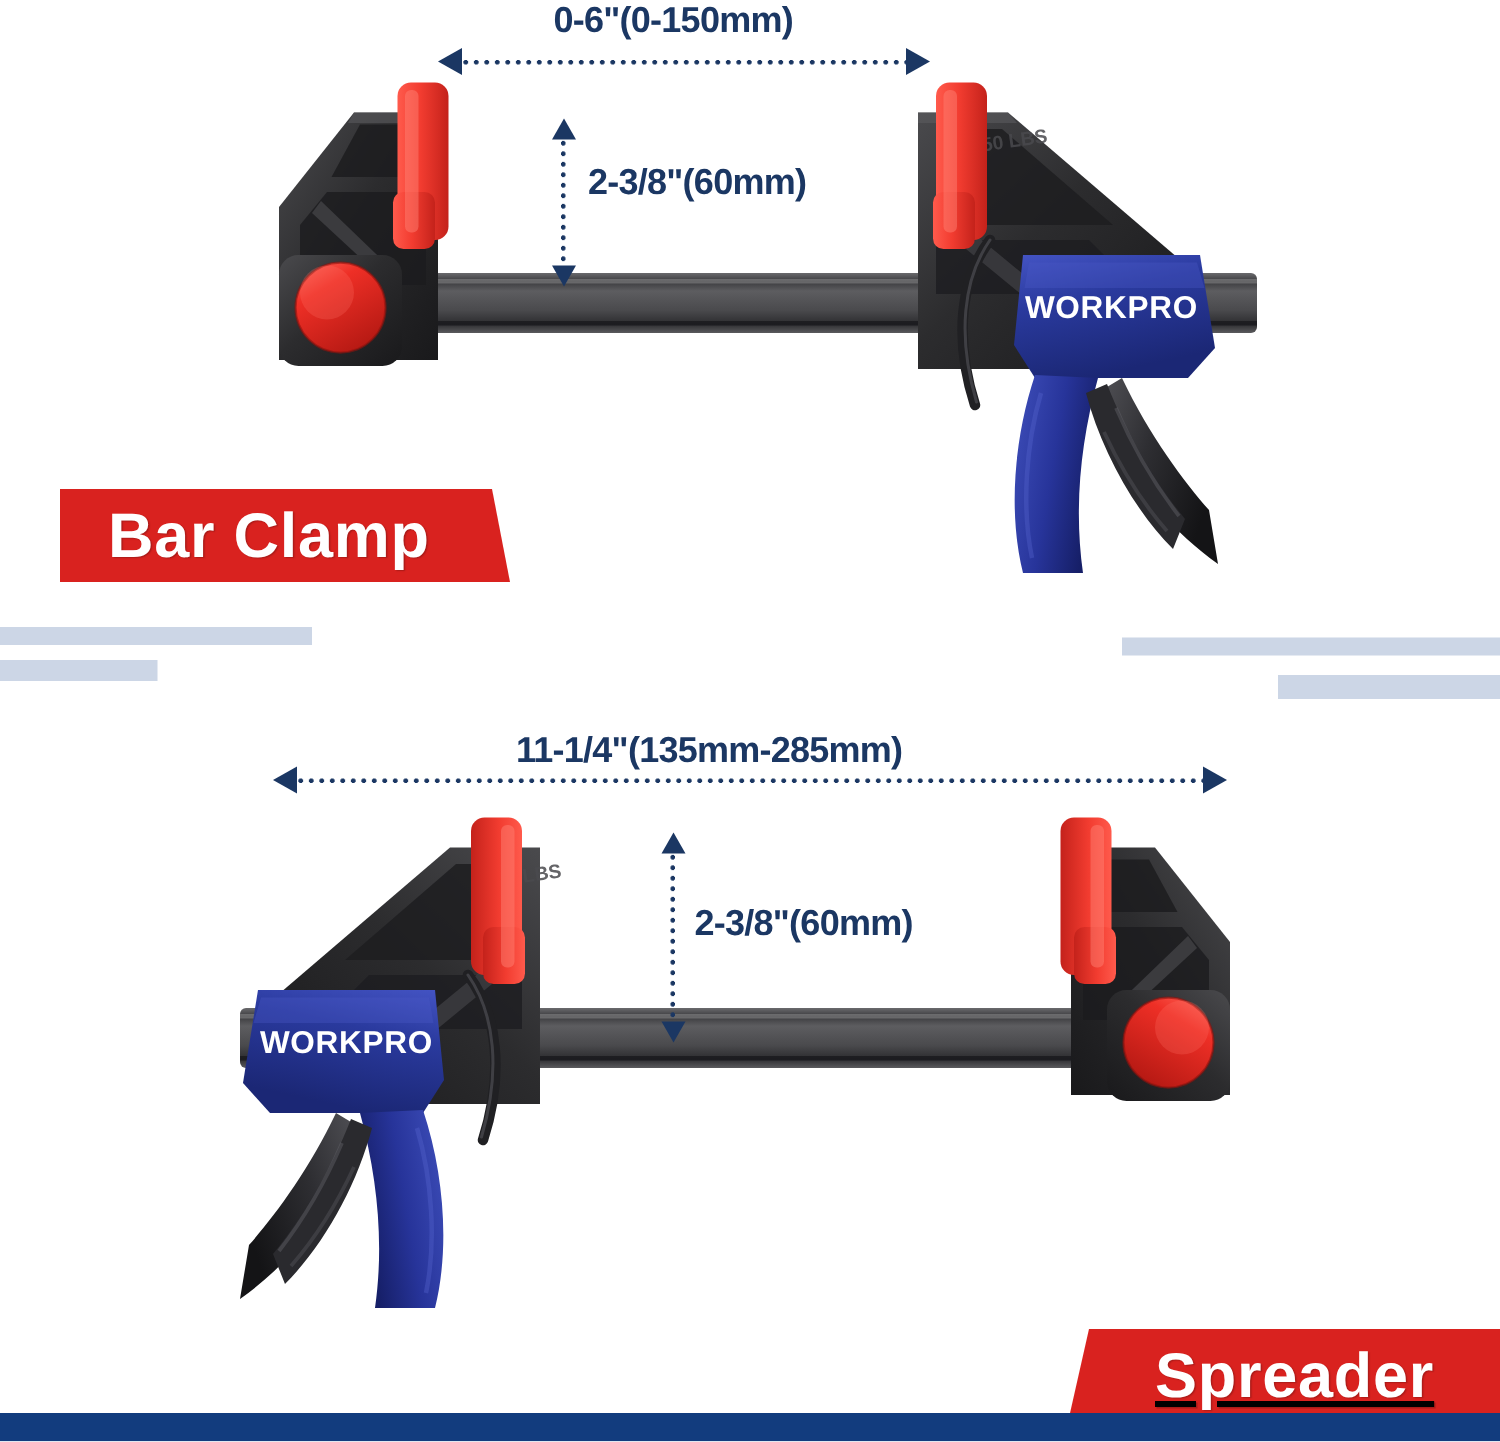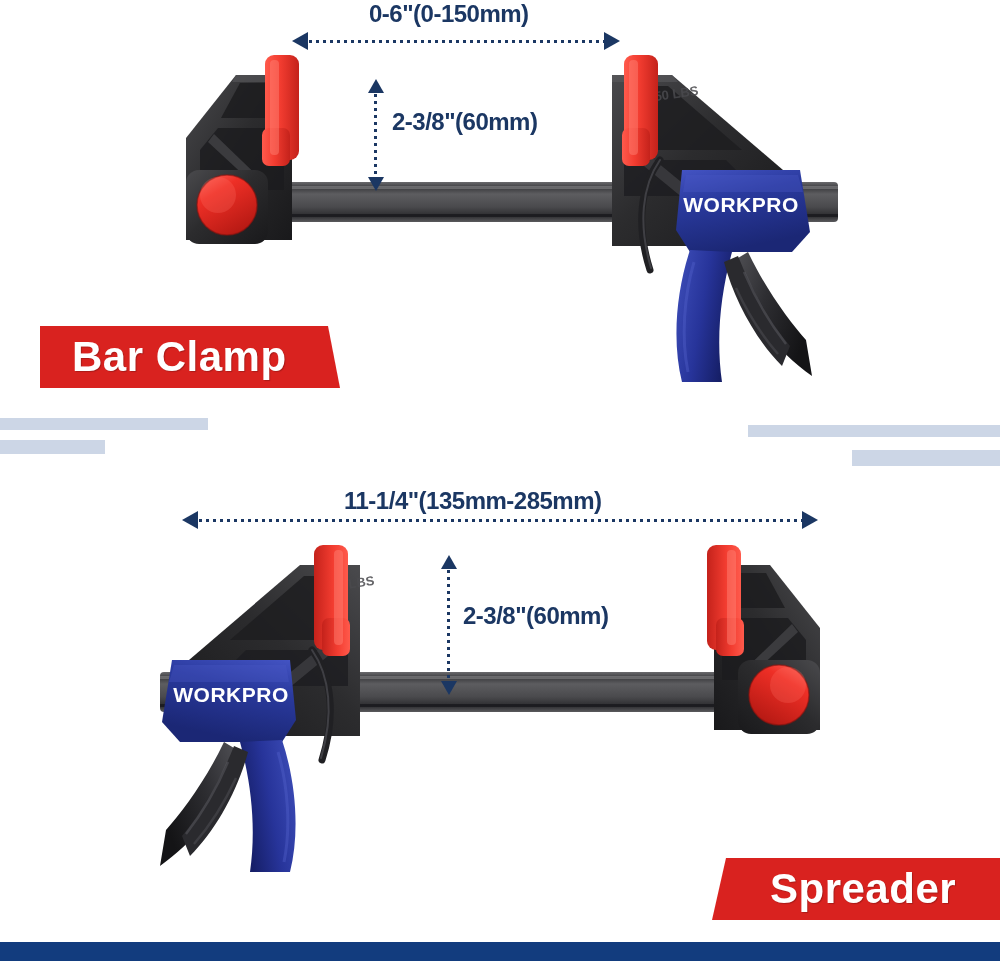--- a/index.html
+++ b/index.html
@@ -91,26 +91,27 @@
     top: 326px;
     width: 300px;
     height: 62px;
     clip-path: polygon(0 0, 288px 0, 300px 62px, 0 62px);
     padding-left: 32px;
     box-sizing: border-box;
     margin-left: 40px;
   }
   #banner-spreader {
     left: 712px;
-    top: 858px;
+    top: 886px;
     width: 288px;
     height: 62px;
     clip-path: polygon(14px 0, 288px 0, 288px 62px, 0 62px);
     padding-left: 58px;
     box-sizing: border-box;
+    text-decoration: underline;
   }
 
   
   .deco-bar {
     position: absolute;
     background: #ccd6e6;
   }
   .deco-bar-navy {
     position: absolute;
     background: #123c7e;

